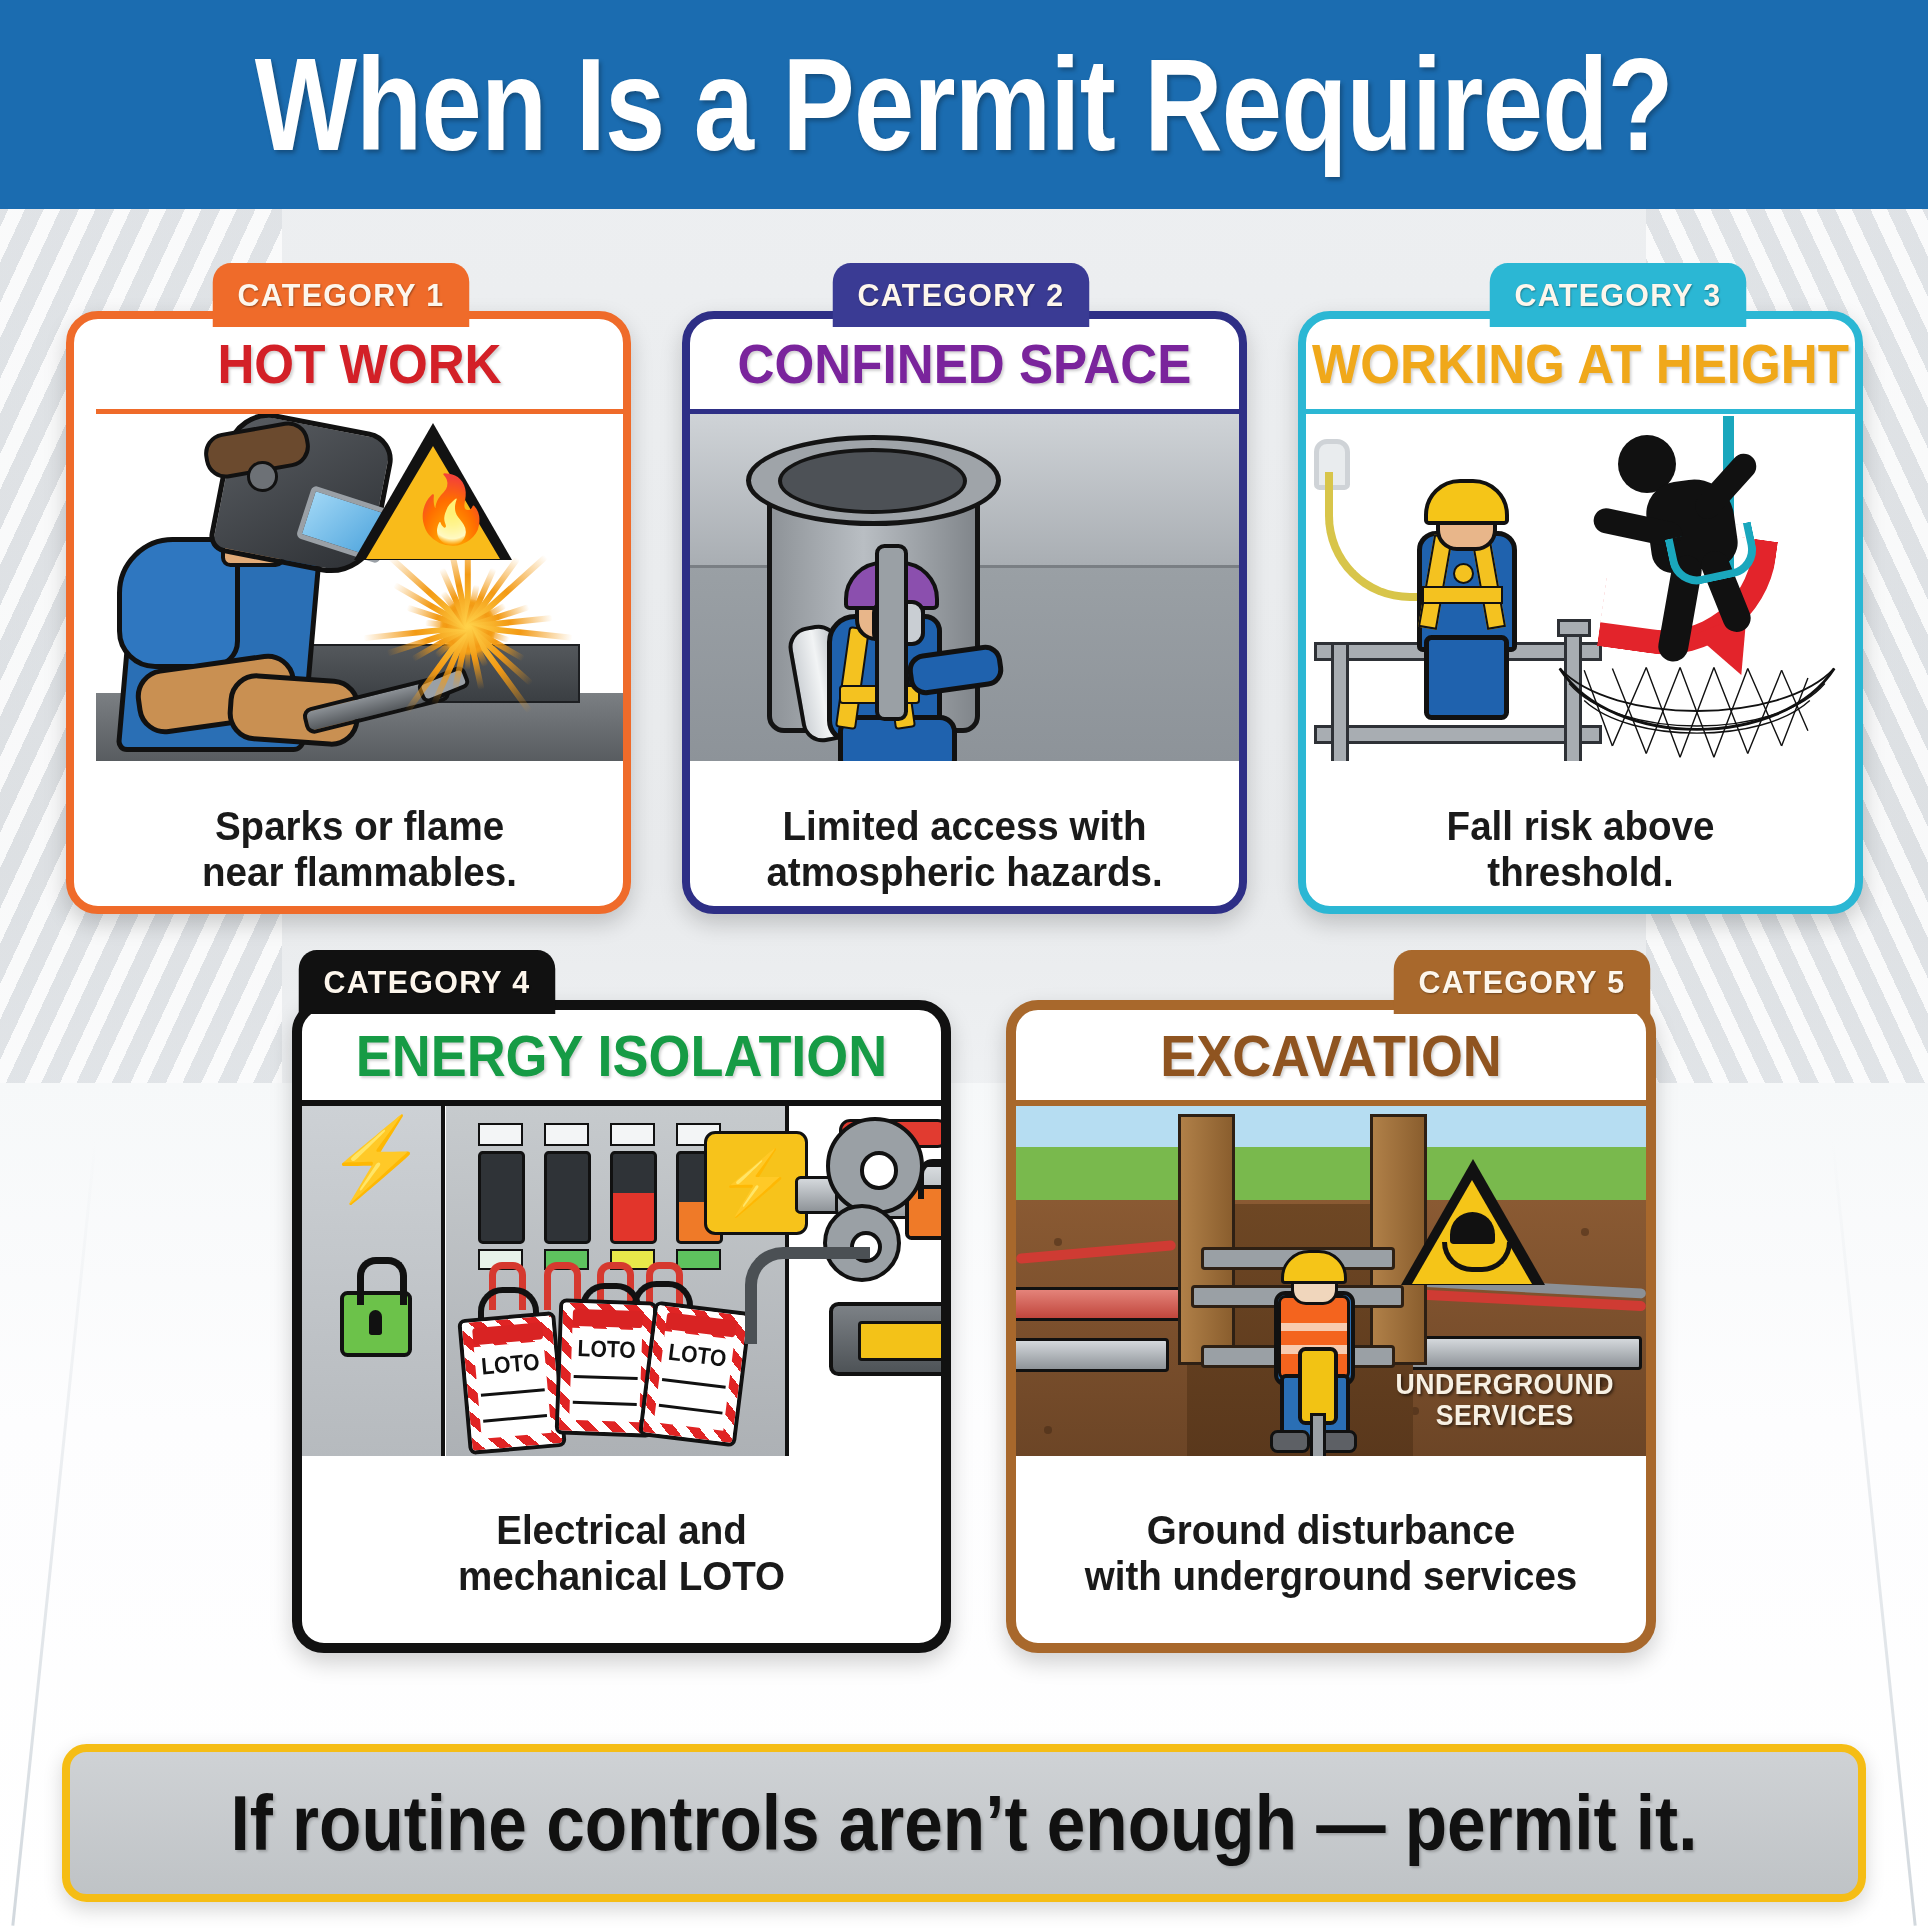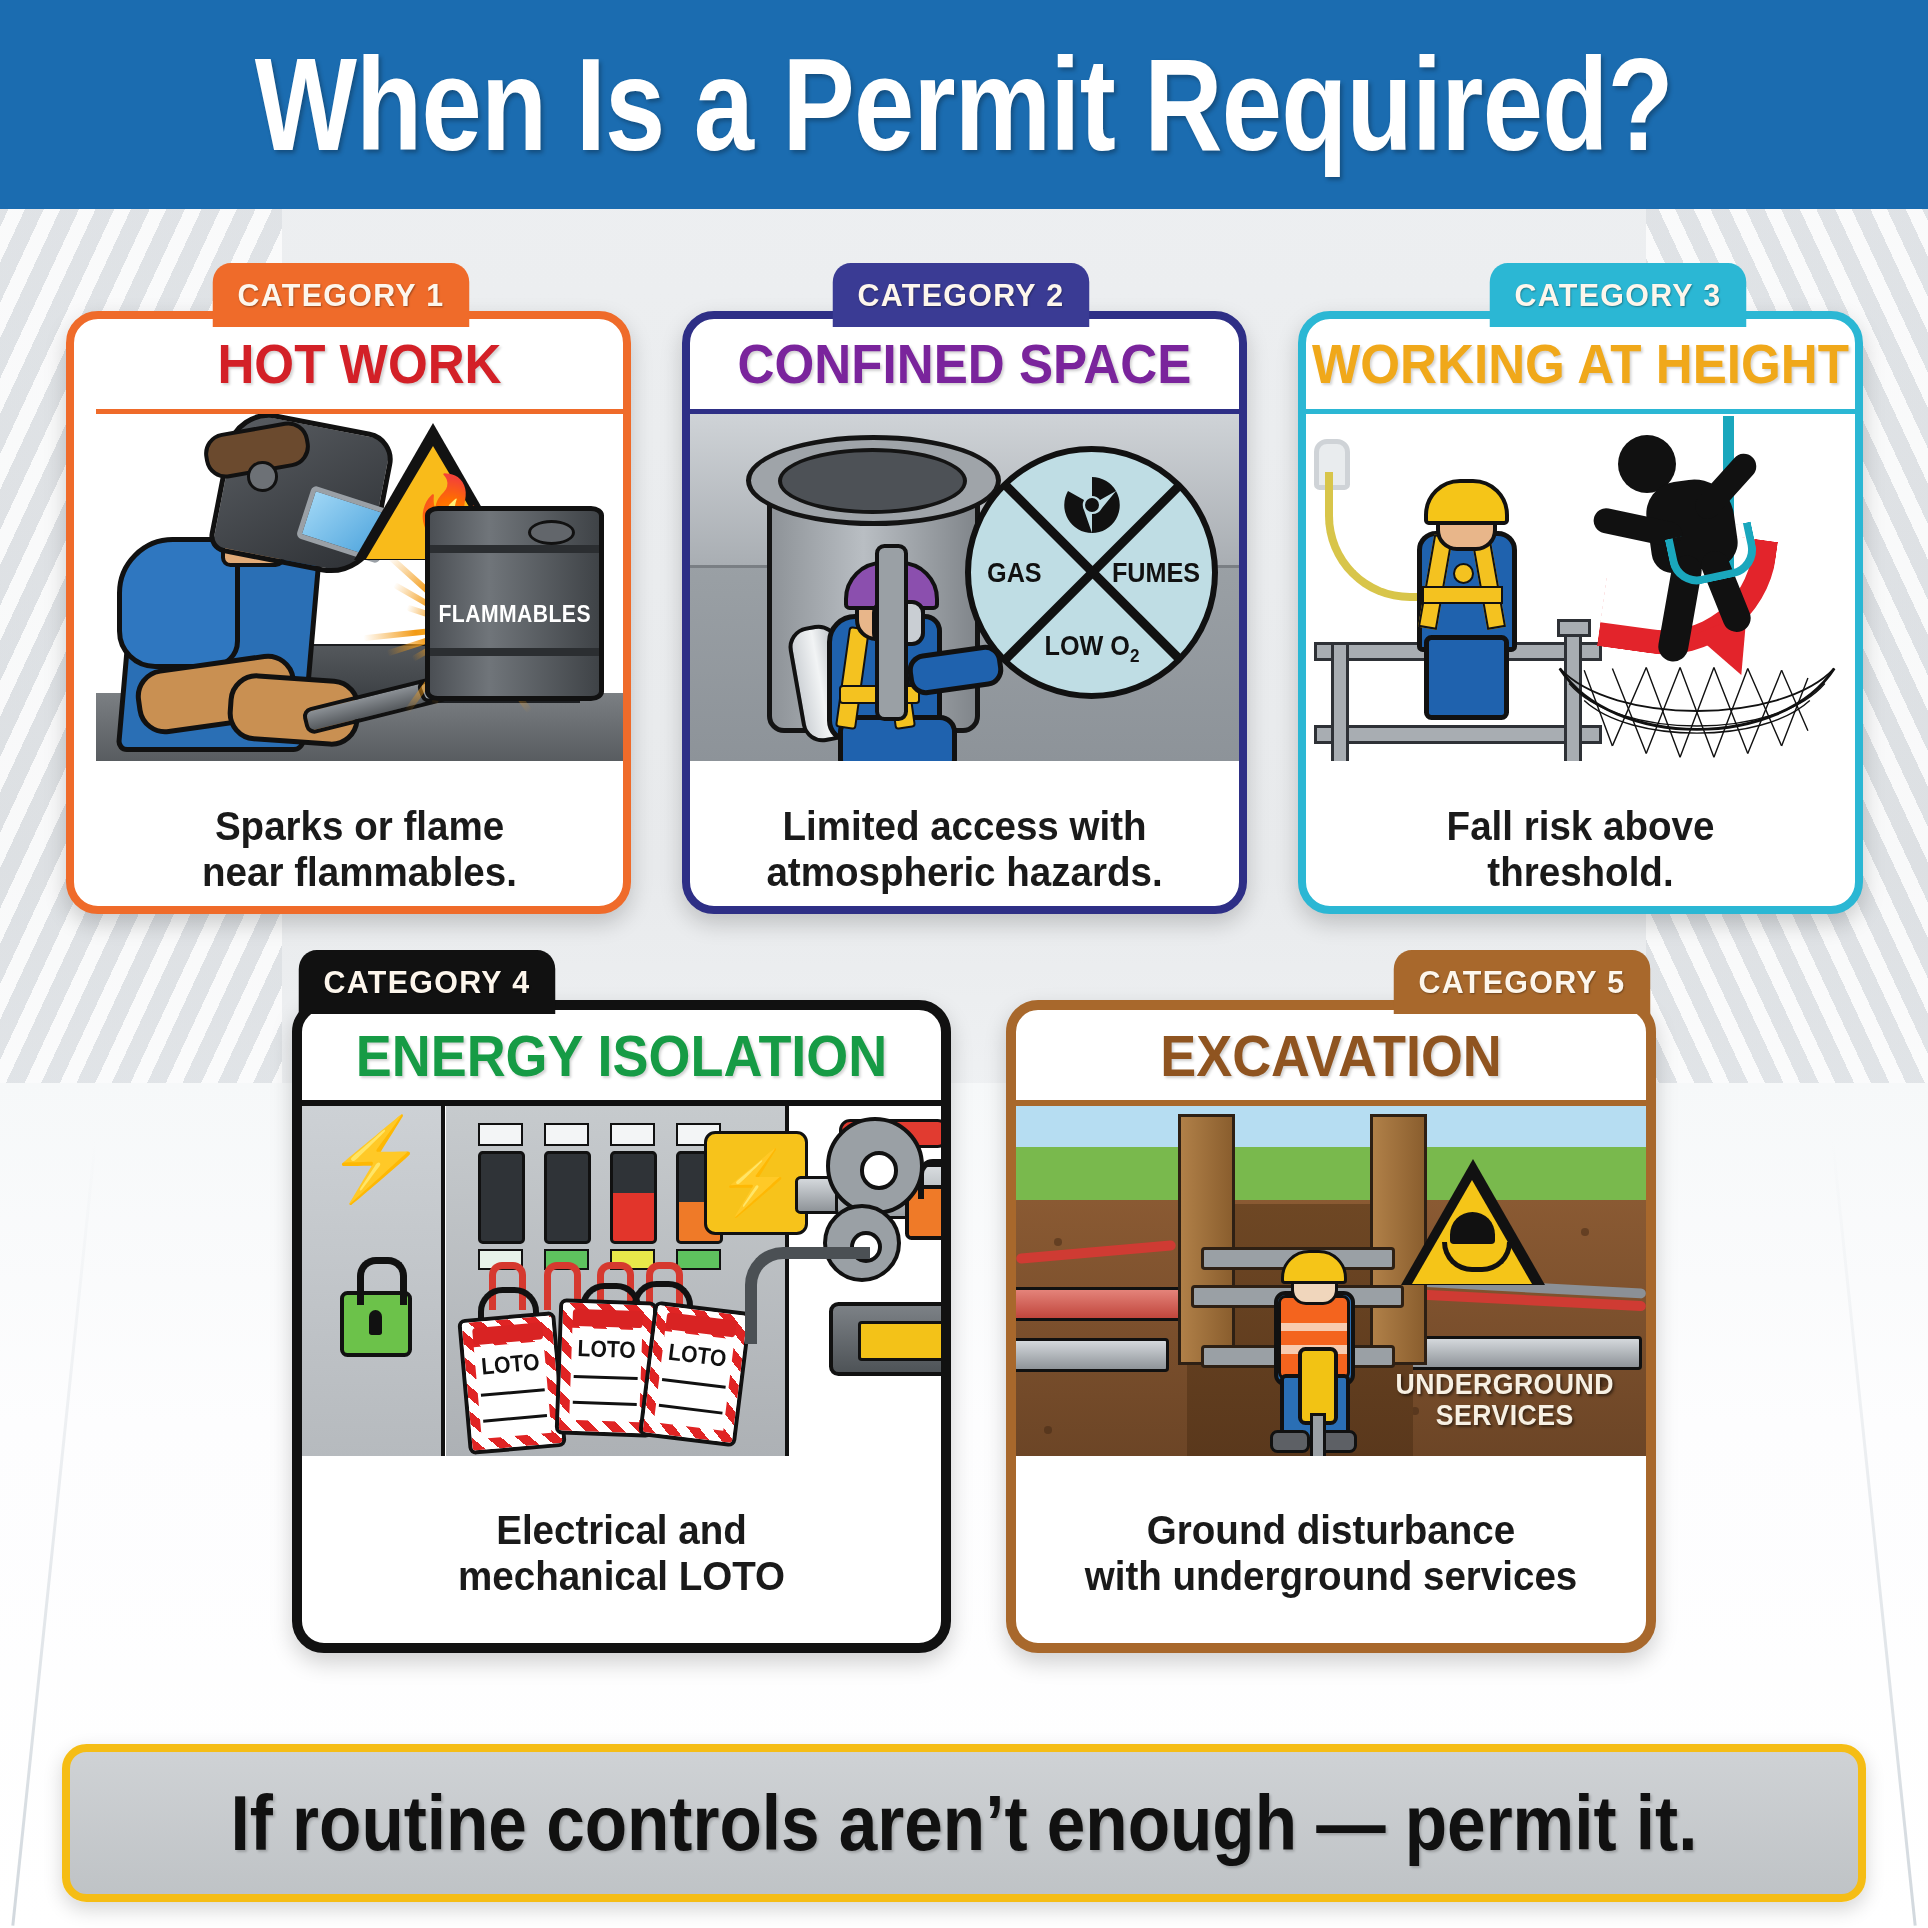--- a/index.html
+++ b/index.html
@@ -401,26 +401,20 @@
           <i style="height: 43px; transform: translate(-50%, 0px) rotate(336deg);"></i>
           <i style="height: 64px; transform: translate(-50%, 0px) rotate(348deg);"></i>
         </div>
 
       <div class="flam-wrap">
         <div class="flam-tri"></div>
         <div class="flam-tri2"></div>
         <div class="flam-fire">🔥</div>
       </div>
 
-      <div class="barrel">
-        <div class="cap"></div>
-        <div class="rib" style="top:34px"></div>
-        <div class="rib" style="top:137px"></div>
-        <div class="barrel-label">FLAMMABLES</div>
-      </div>
     </div>
     <div class="caption">
       <div>
         <span>Sparks or flame</span><br>
         <span>near flammables.</span>
       </div>
     </div>
   </div>
 
   <div class="card r1" id="card2">
@@ -444,33 +438,20 @@
           <b style="left:55px;top:0;width:17px;height:98px;transform:rotate(-8deg)"></b>
           <b style="left:5.6px;top:58px;width:77px;height:15px"></b>
         </div>
         <div class="cw-arm"></div>
         <div class="cw-head"></div>
         <div class="cw-hat"></div>
         <div class="cw-mask"></div>
       </div>
       <div class="ladder"></div>
 
-      <div class="hazdial">
-        <div class="hd-x a"></div>
-        <div class="hd-x b"></div>
-        <svg class="hd-rad" viewBox="0 0 64 64">
-          <circle cx="32" cy="32" r="7" fill="#111"></circle>
-          <path d="M32 4 A28 28 0 0 1 56 18 L40 27 A11 11 0 0 0 32 23 Z" fill="#111"></path>
-          <path d="M56 18 A28 28 0 0 1 32 60 L32 41 A11 11 0 0 0 42 35 Z" fill="#111"></path>
-          <path d="M32 60 A28 28 0 0 1 8 18 L24 27 A11 11 0 0 0 24 37 Z" fill="#111"></path>
-        </svg>
-        <div class="hd-txt hd-gas">GAS</div>
-        <div class="hd-txt hd-fumes">FUMES</div>
-        <div class="hd-txt hd-lowo2"><span>LOW O</span><sub style="font-size:19px">2</sub></div>
-      </div>
     </div>
     <div class="caption">
       <div>
         <span>Limited access with</span><br>
         <span>atmospheric hazards.</span>
       </div>
     </div>
   </div>
 
   <div class="card r1" id="card3">

